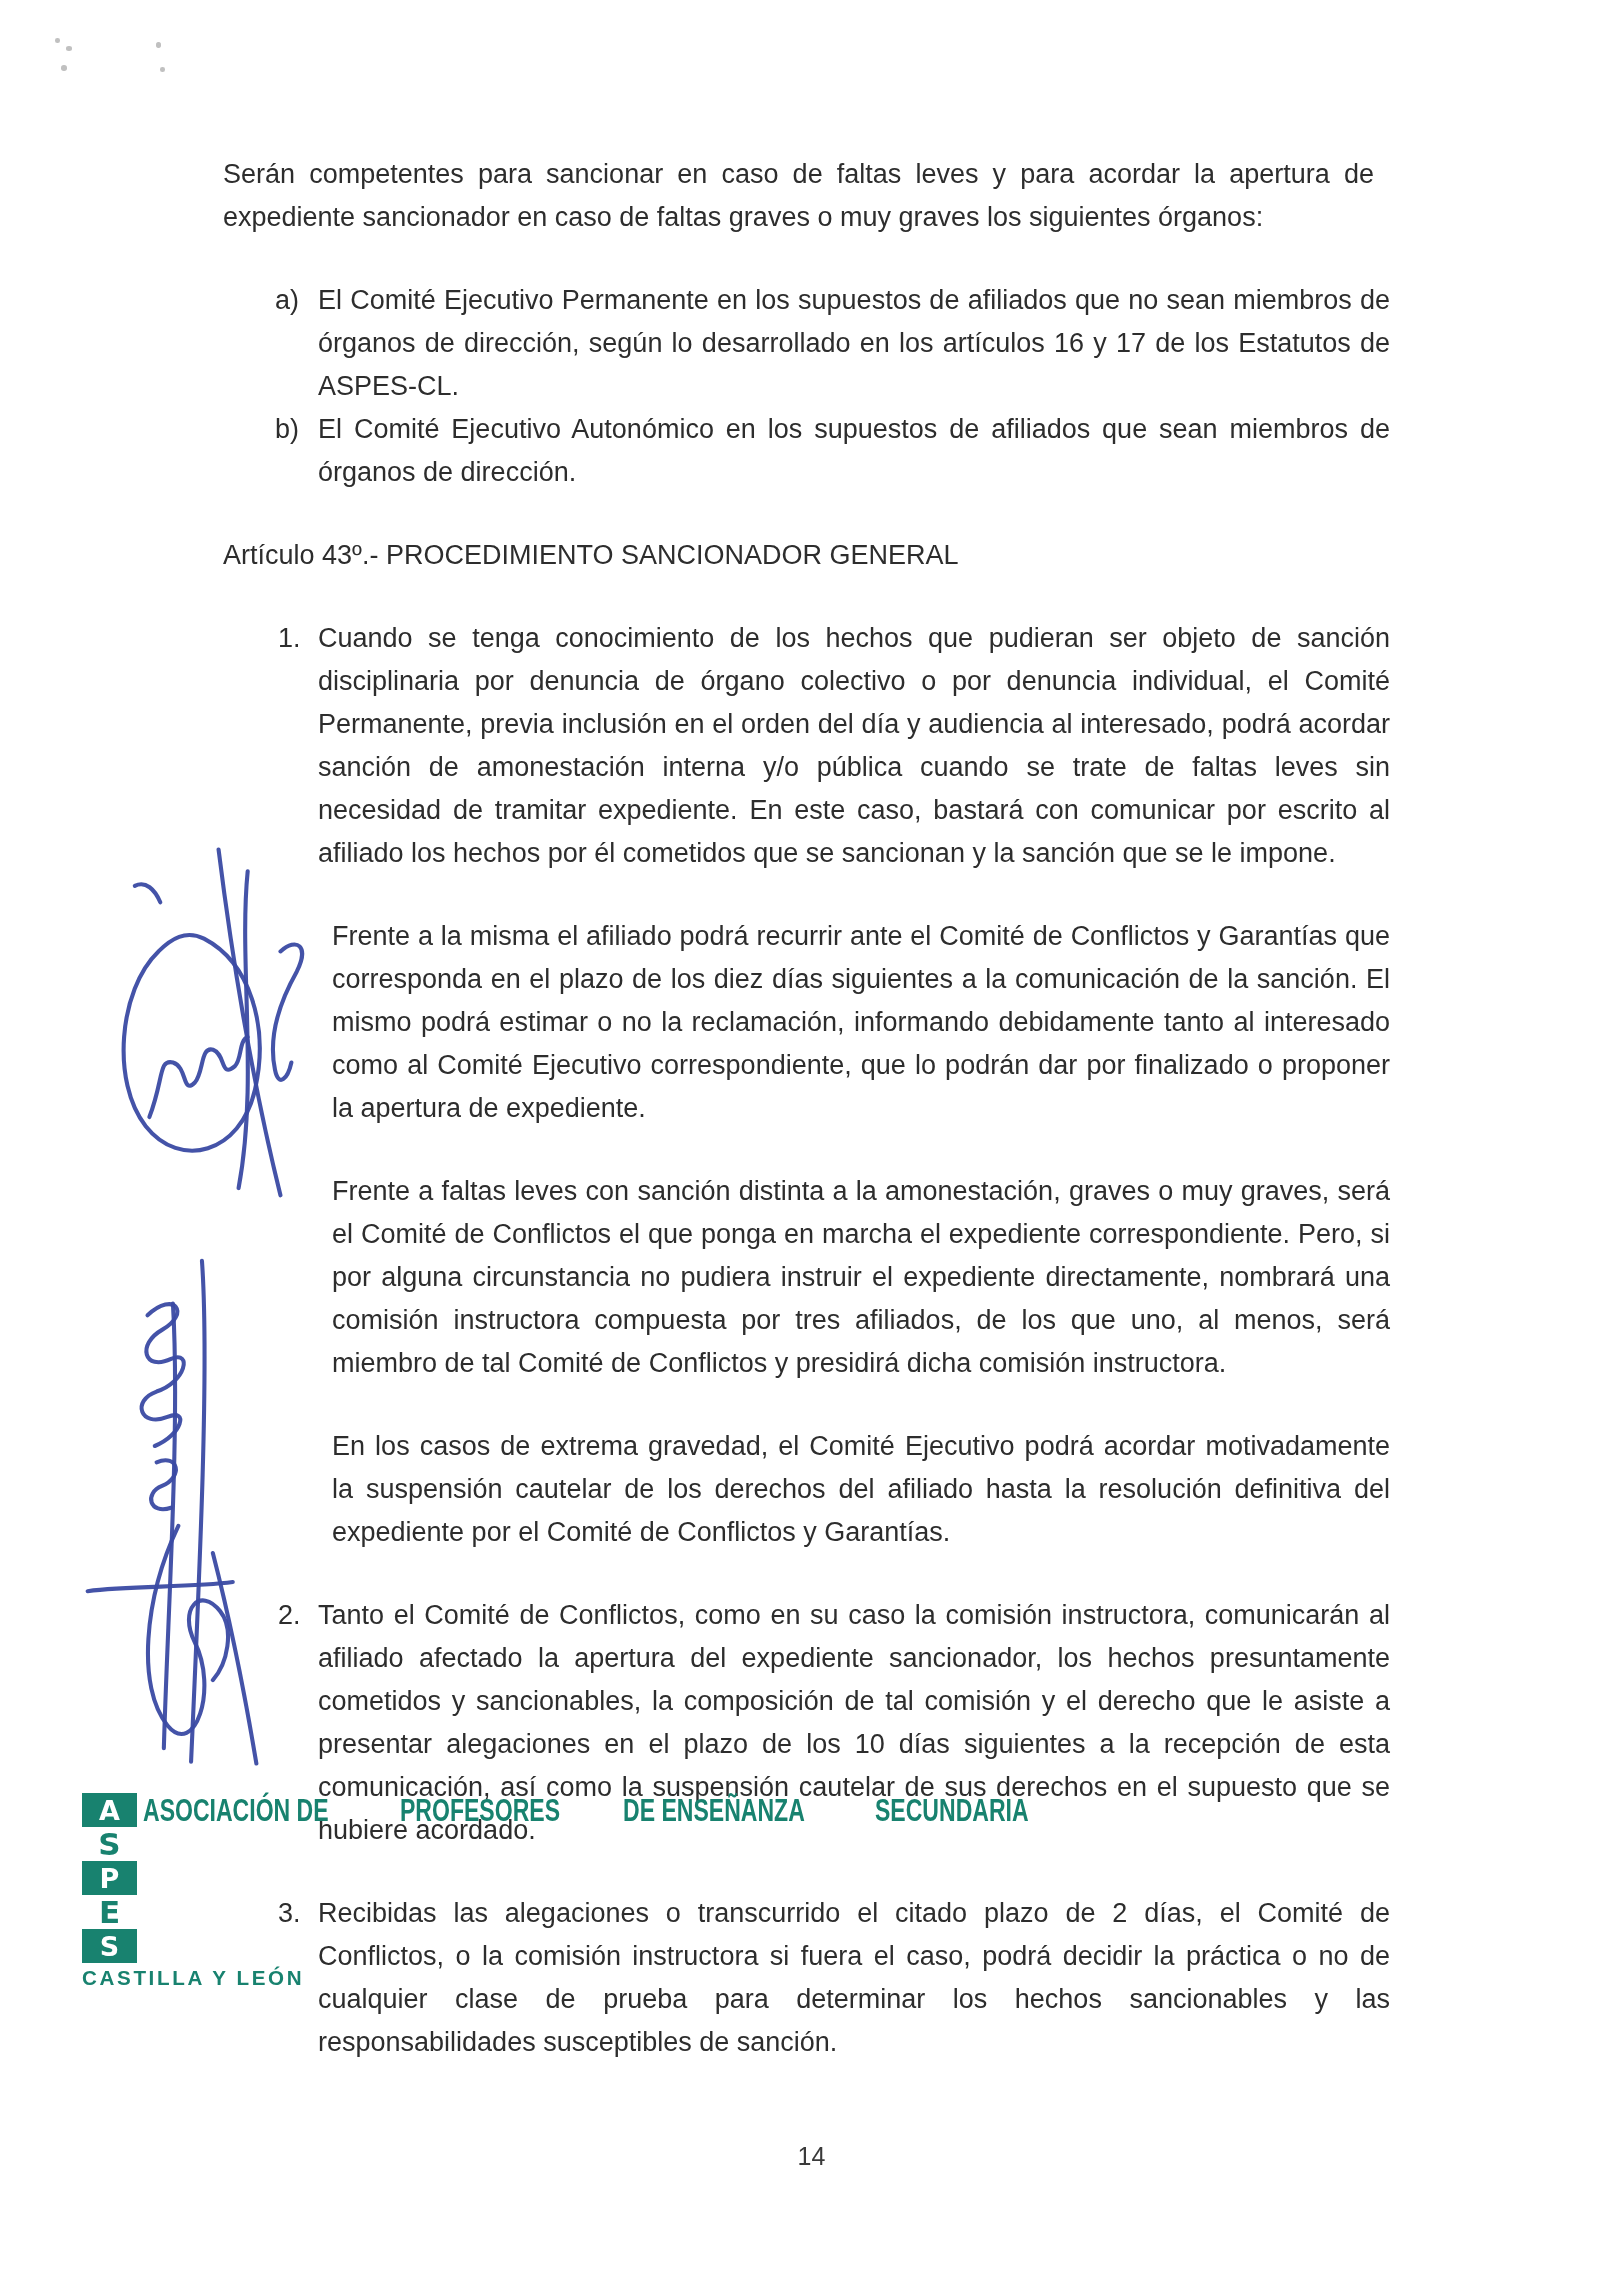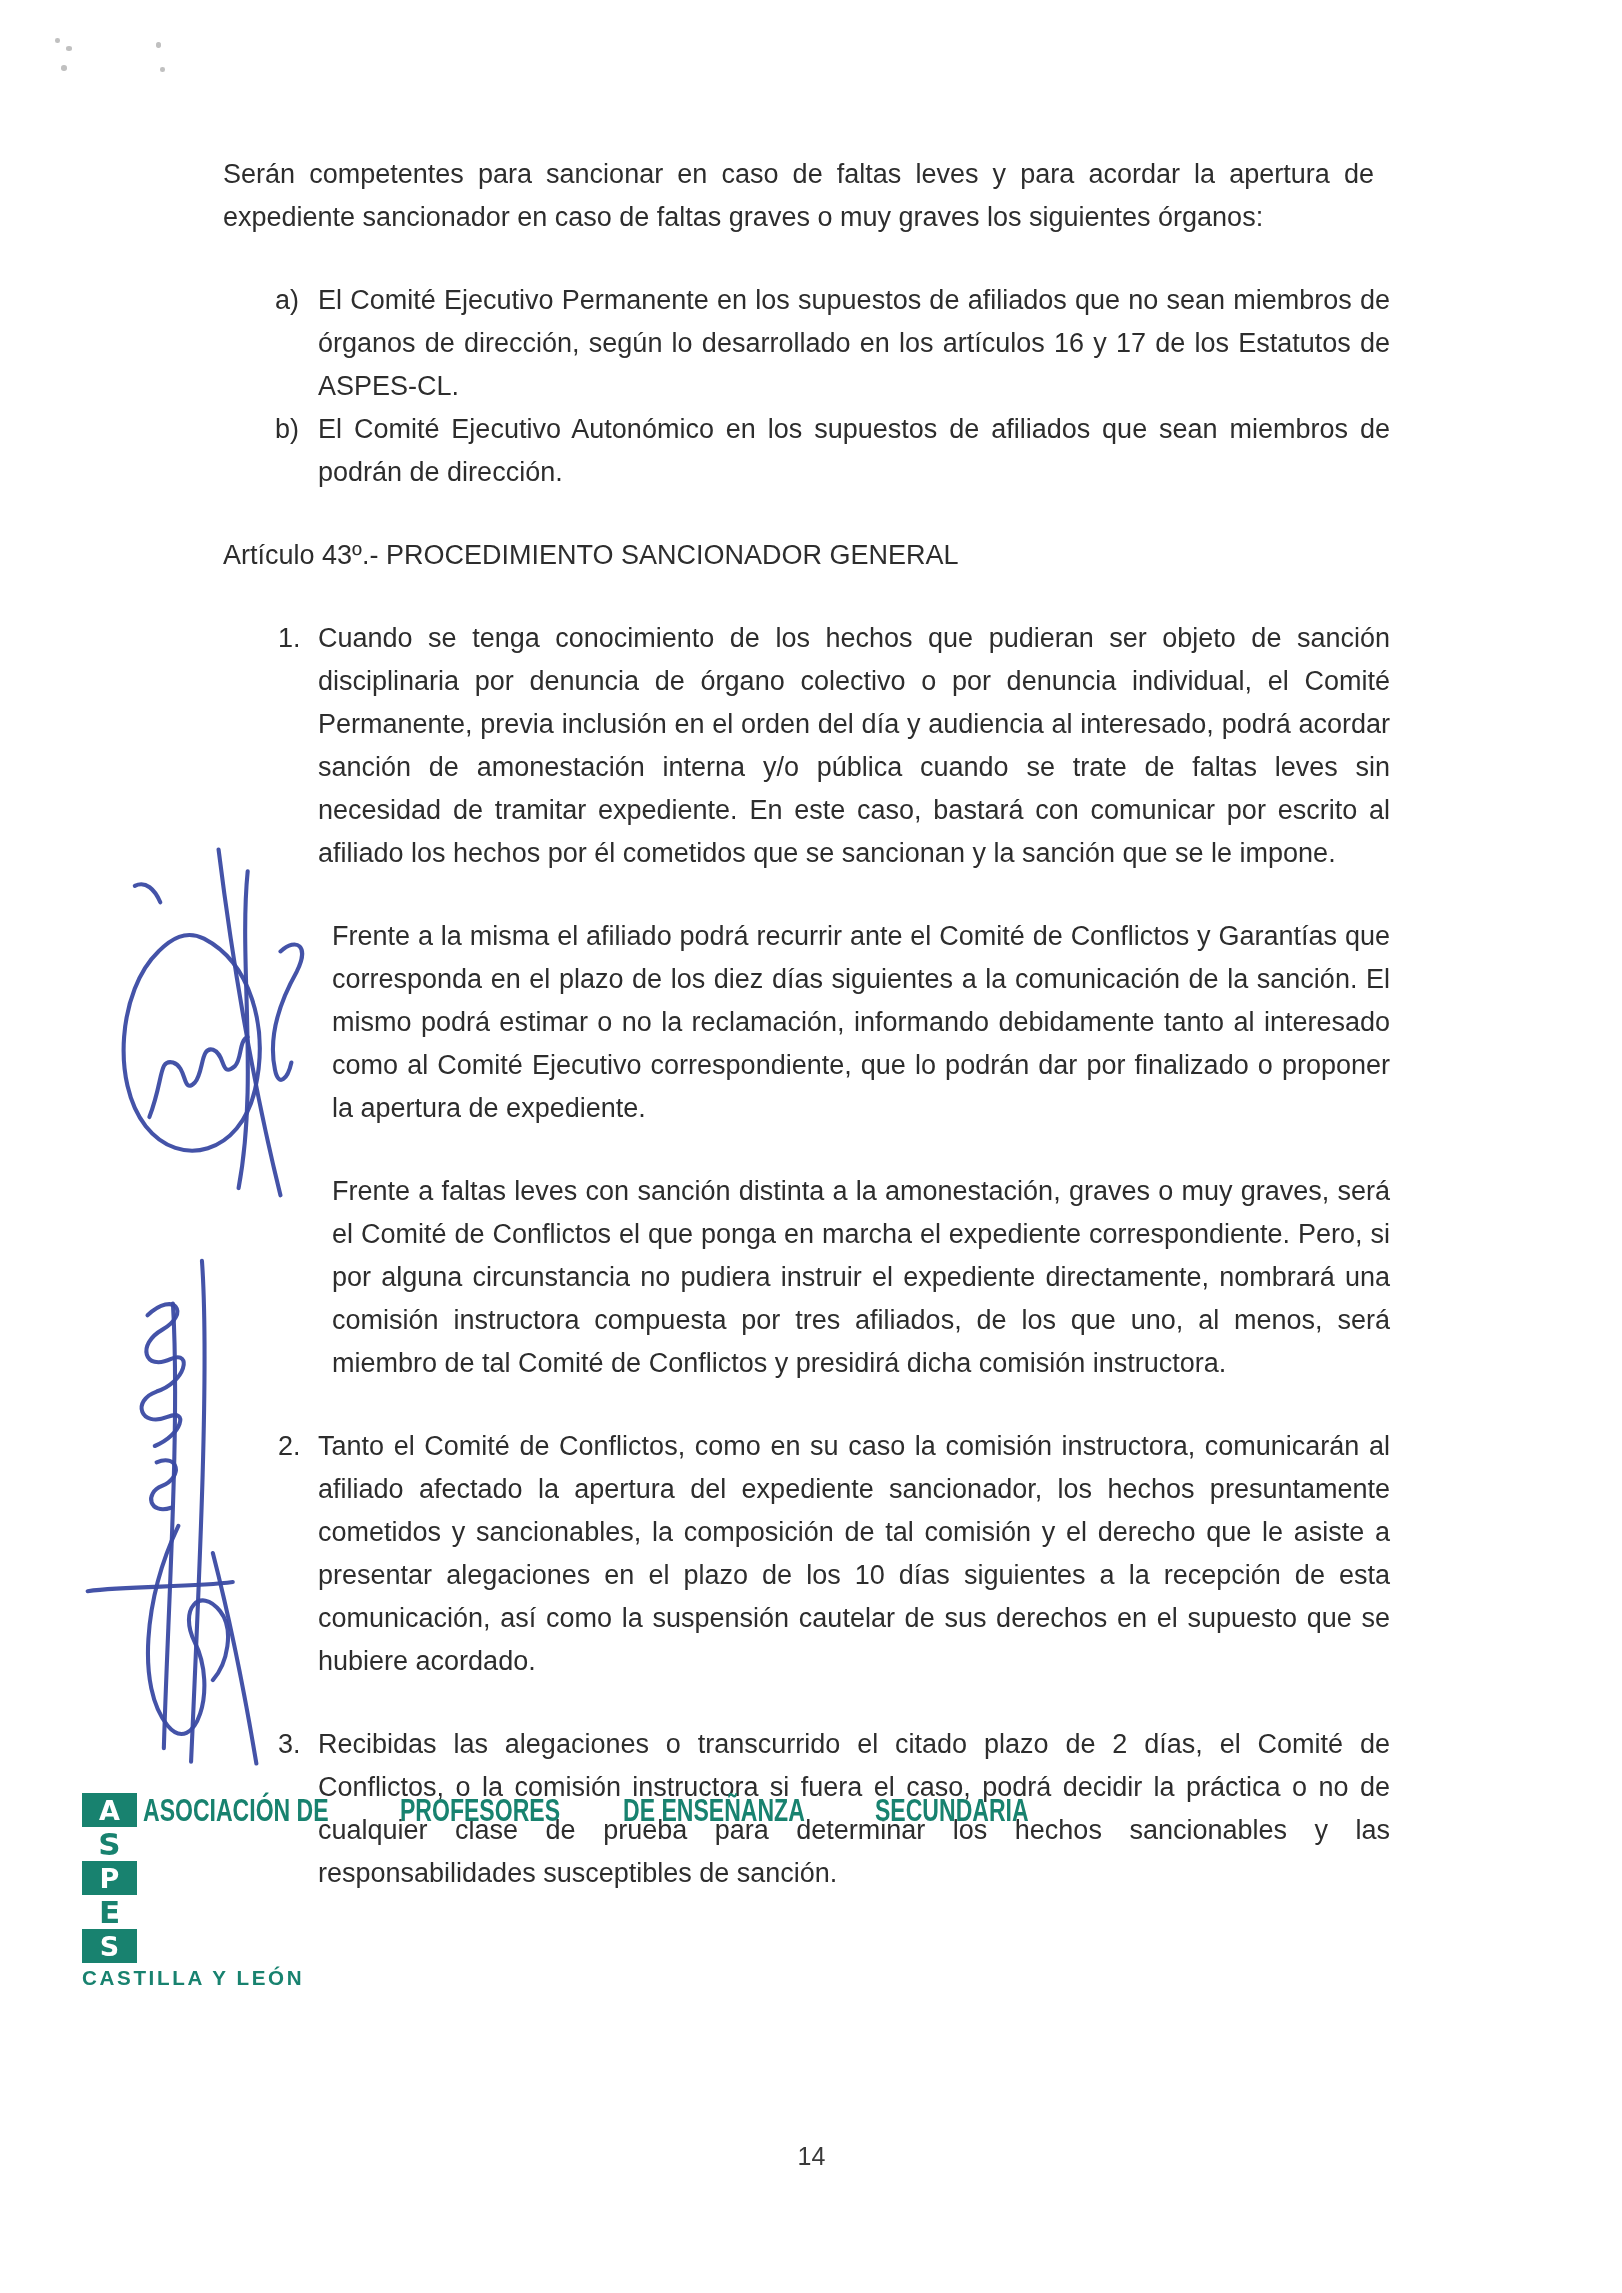--- a/index.html
+++ b/index.html
@@ -73,33 +73,34 @@
 
     <p class="para">Serán competentes para sancionar en caso de faltas leves y para acordar la apertura de expediente sancionador en caso de faltas graves o muy graves los siguientes órganos:</p>
 
     <div class="alpha-list">
       <div class="list-item">
         <span class="marker">a)</span>
         <span>El Comité Ejecutivo Permanente en los supuestos de afiliados que no sean miembros de órganos de dirección, según lo desarrollado en los artículos 16 y 17 de los Estatutos de ASPES-CL.</span>
       </div>
       <div class="list-item">
         <span class="marker">b)</span>
-        <span>El Comité Ejecutivo Autonómico en los supuestos de afiliados que sean miembros de podrán de dirección.</span>
+        <span>El Comité Ejecutivo Autonómico en los supuestos de afiliados que sean miembros de órganos de dirección.</span>
       </div>
     </div>
 
     <h2 class="article-heading">Artículo 43º.- PROCEDIMIENTO SANCIONADOR GENERAL</h2>
 
     <div class="num-item">
       <span class="marker">1.</span>
       <span>Cuando se tenga conocimiento de los hechos que pudieran ser objeto de sanción disciplinaria por denuncia de órgano colectivo o por denuncia individual, el Comité Permanente, previa inclusión en el orden del día y audiencia al interesado, podrá acordar sanción de amonestación interna y/o pública cuando se trate de faltas leves sin necesidad de tramitar expediente. En este caso, bastará con comunicar por escrito al afiliado los hechos por él cometidos que se sancionan y la sanción que se le impone.</span>
     </div>
 
     <p class="sub-para">Frente a la misma el afiliado podrá recurrir ante el Comité de Conflictos y Garantías que corresponda en el plazo de los diez días siguientes a la comunicación de la sanción. El mismo podrá estimar o no la reclamación, informando debidamente tanto al interesado como al Comité Ejecutivo correspondiente, que lo podrán dar por finalizado o proponer la apertura de expediente.</p>
     <p class="sub-para">Frente a faltas leves con sanción distinta a la amonestación, graves o muy graves, será el Comité de Conflictos el que ponga en marcha el expediente correspondiente. Pero, si por alguna circunstancia no pudiera instruir el expediente directamente, nombrará una comisión instructora compuesta por tres afiliados, de los que uno, al menos, será miembro de tal Comité de Conflictos y presidirá dicha comisión instructora.</p>
+    <p class="sub-para">En los casos de extrema gravedad, el Comité Ejecutivo podrá acordar motivadamente la suspensión cautelar de los derechos del afiliado hasta la resolución definitiva del expediente por el Comité de Conflictos y Garantías.</p>
 
     <div class="num-item">
       <span class="marker">2.</span>
       <span>Tanto el Comité de Conflictos, como en su caso la comisión instructora, comunicarán al afiliado afectado la apertura del expediente sancionador, los hechos presuntamente cometidos y sancionables, la composición de tal comisión y el derecho que le asiste a presentar alegaciones en el plazo de los 10 días siguientes a la recepción de esta comunicación, así como la suspensión cautelar de sus derechos en el supuesto que se hubiere acordado.</span>
     </div>
 
     <div class="num-item">
       <span class="marker">3.</span>
       <span>Recibidas las alegaciones o transcurrido el citado plazo de 2 días, el Comité de Conflictos, o la comisión instructora si fuera el caso, podrá decidir la práctica o no de cualquier clase de prueba para determinar los hechos sancionables y las responsabilidades susceptibles de sanción.</span>
     </div>

